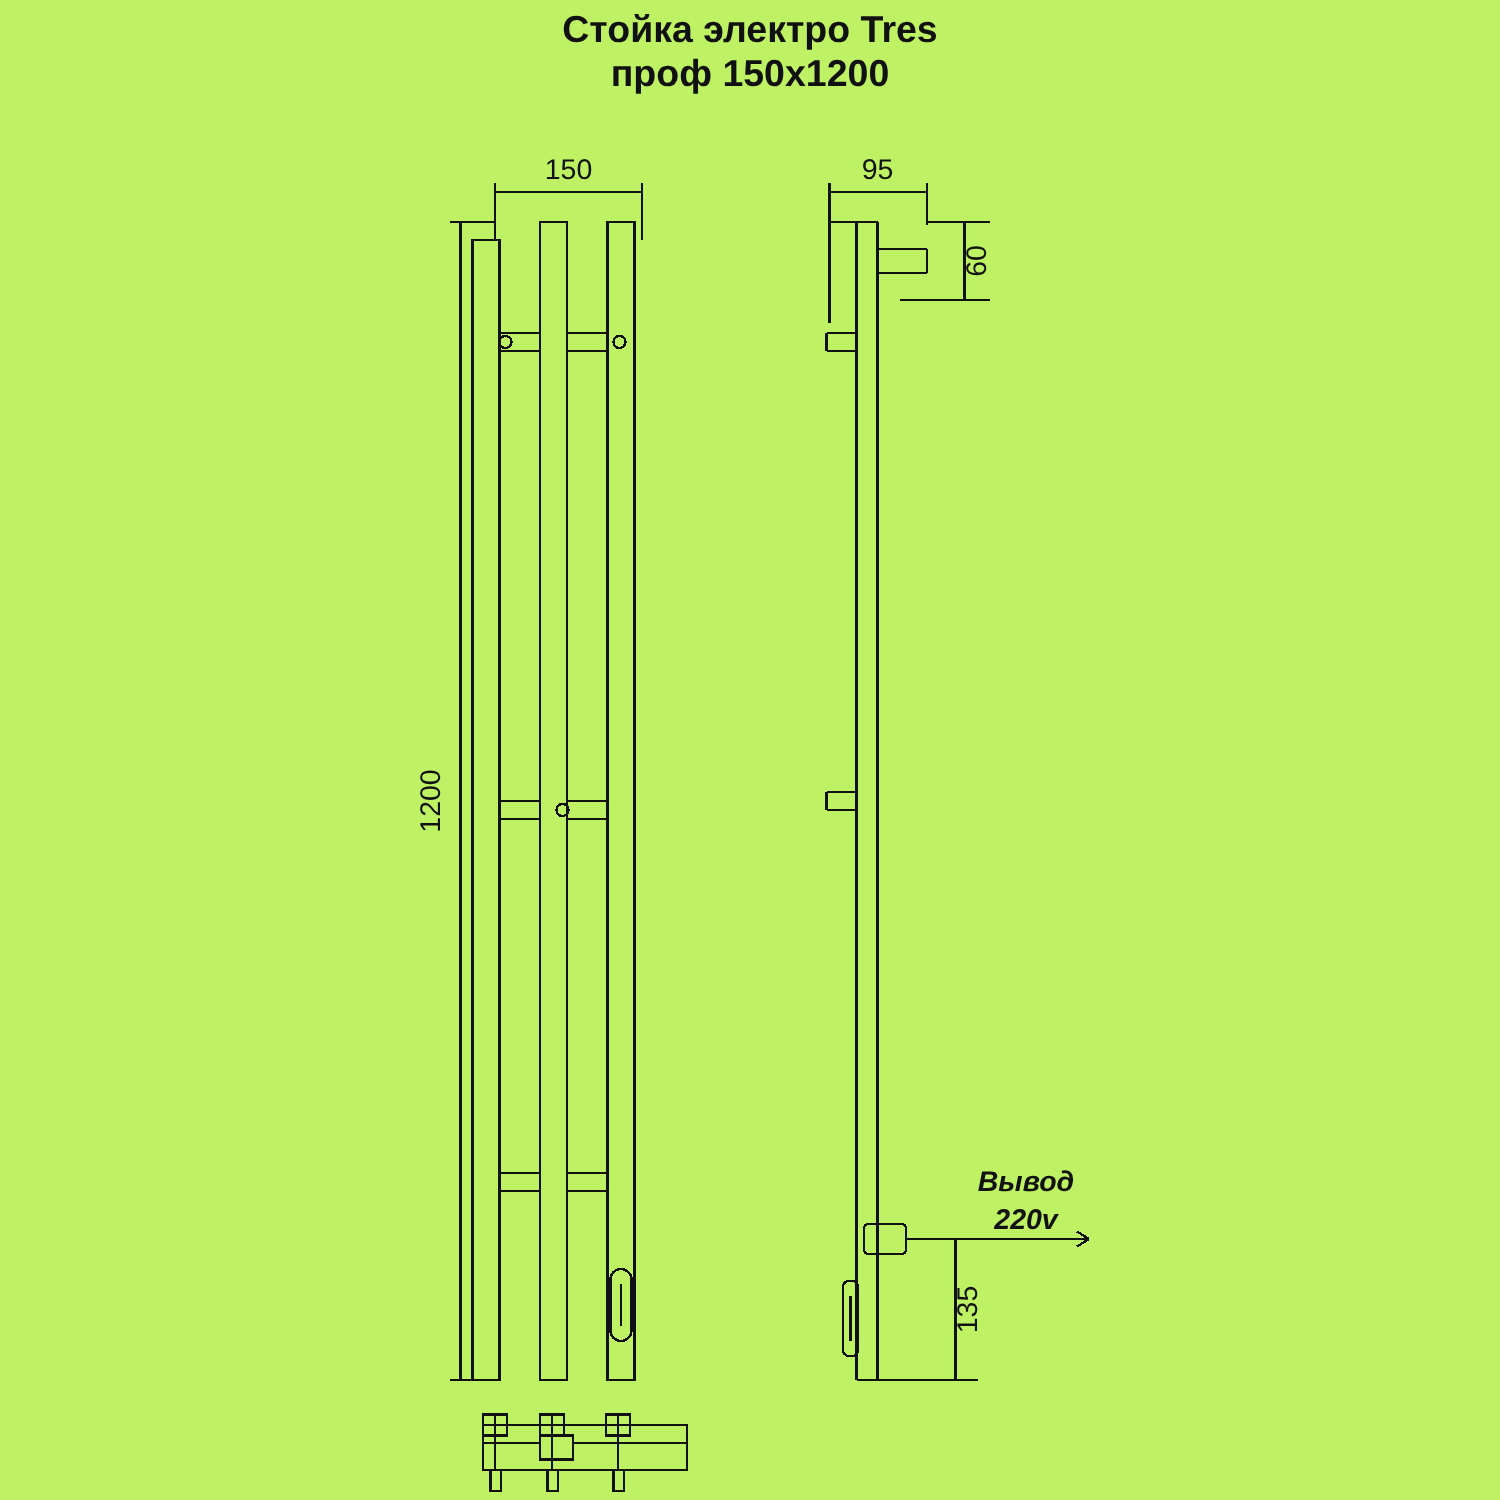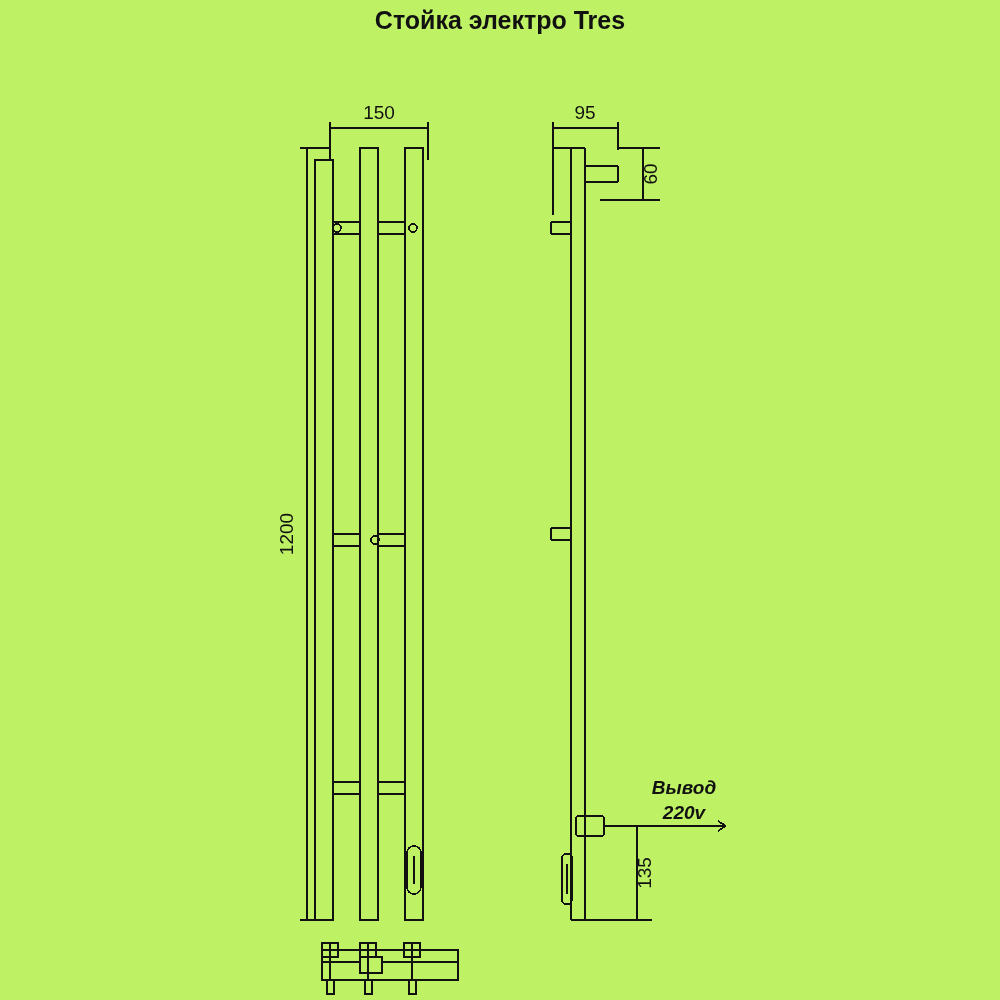--- a/index.html
+++ b/index.html
@@ -51,20 +51,21 @@
     fill: #111111;
   }
 </style>
 </head>
 <body>
 
 <div id="page">
 
   <div id="title">
     <span>Стойка электро Tres</span>
+    <span class="line2">проф 150х1200</span>
   </div>
 
   <svg id="drawing" width="1000" height="1000" viewBox="0 0 1000 1000">
 
     <g fill="none" stroke="#111111" stroke-width="1.6" shape-rendering="crispEdges">
 
       <g>
         <line x1="330" y1="128" x2="428" y2="128"></line>
         <line x1="330" y1="122" x2="330" y2="136"></line>
         <line x1="428" y1="122" x2="428" y2="136"></line>

